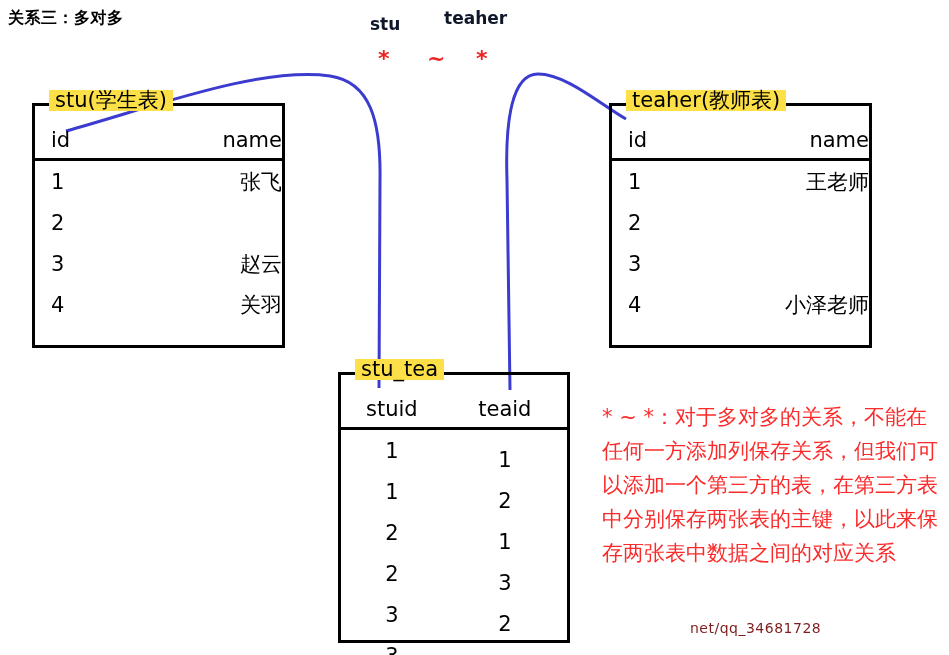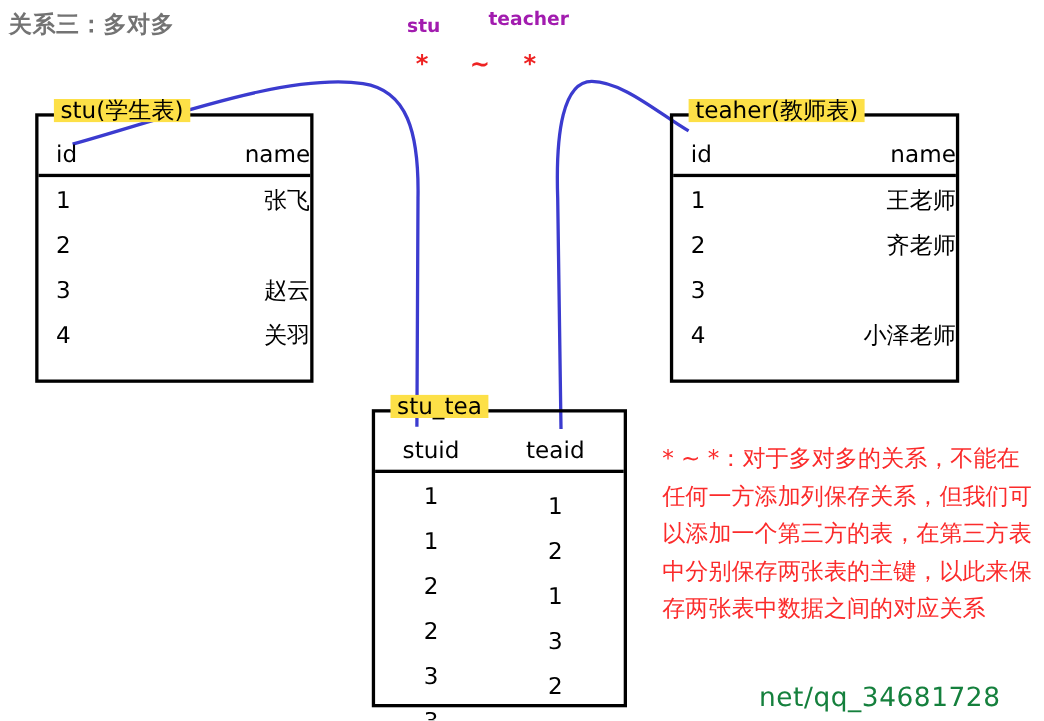--- a/index.html
+++ b/index.html
@@ -16,34 +16,34 @@
     height: 655px;
     background: #ffffff;
     overflow: hidden;
   }
 
   
   .page-title {
     position: absolute;
     left: 8px;
     top: 8px;
-    font-size: 21px;
+    font-size: 16px;
     font-weight: bold;
-    color: #737373;
+    color: #000000;
     letter-spacing: 0.5px;
     white-space: nowrap;
     text-align: center;
   }
 
   
   .card-label {
     position: absolute;
     font-size: 17px;
     font-weight: bold;
-    color: #a21caf;
+    color: #0f172a;
     white-space: nowrap;
   }
   .card-star {
     position: absolute;
     font-size: 22px;
     font-weight: bold;
     color: #ee2222;
     white-space: nowrap;
     line-height: 1;
   }
@@ -118,35 +118,35 @@
     line-height: 34px;
     color: #fb2b2b;
     letter-spacing: 0px;
   }
 
   
   .watermark {
     position: absolute;
     left: 690px;
     top: 620px;
-    font-size: 24px;
-    color: #15803d;
+    font-size: 14px;
+    color: #7f1d1d;
     white-space: nowrap;
     letter-spacing: 0.5px;
   }
 </style>
 </head>
 <body>
 
 <div id="canvas">
 
   <div class="page-title">关系三：多对多</div>
 
   <div class="card-label" style="left:370px; top:14px;">stu</div>
-  <div class="card-label" style="left:444px; top:8px;">teacher</div>
+  <div class="card-label" style="left:444px; top:8px;">teaher</div>
   <div class="card-star" style="left:378px; top:48px;">*</div>
   <div class="card-star" style="left:427px; top:48px;">~</div>
   <div class="card-star" style="left:476px; top:48px;">*</div>
 
   <svg class="curves" viewBox="0 0 949 655">
 
     <path d="M 66 131 C 150 108, 260 66, 330 76 C 370 82, 381 120, 380 180 L 379 388" fill="none" stroke="#3b3bcf" stroke-width="3"></path>
 
     <path d="M 626 119 C 600 104, 566 74, 538 74 C 512 74, 505 120, 507 180 L 510 390" fill="none" stroke="#3b3bcf" stroke-width="3"></path>
   </svg>
@@ -182,21 +182,20 @@
       <div class="cell col-a">id</div>
       <div class="cell col-b">name</div>
     </div>
     <div class="entity-body">
       <div class="row">
         <div class="cell col-a">1</div>
         <div class="cell col-b">王老师</div>
       </div>
       <div class="row">
         <div class="cell col-a">2</div>
-        <div class="cell col-b">齐老师</div>
       </div>
       <div class="row">
         <div class="cell col-a">3</div>
       </div>
       <div class="row">
         <div class="cell col-a">4</div>
         <div class="cell col-b">小泽老师</div>
       </div>
     </div>
   </div>

